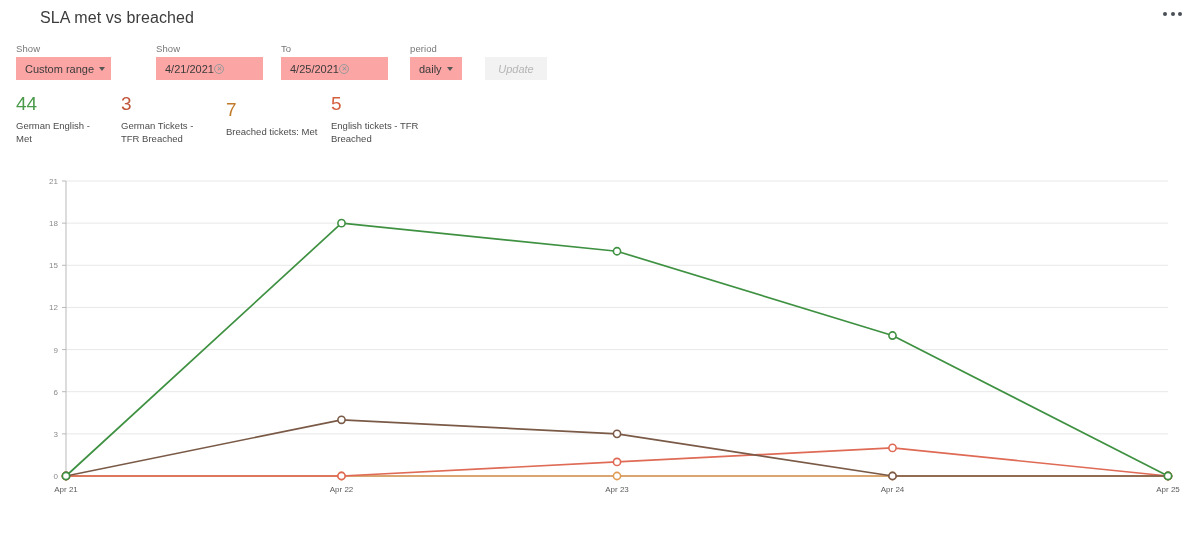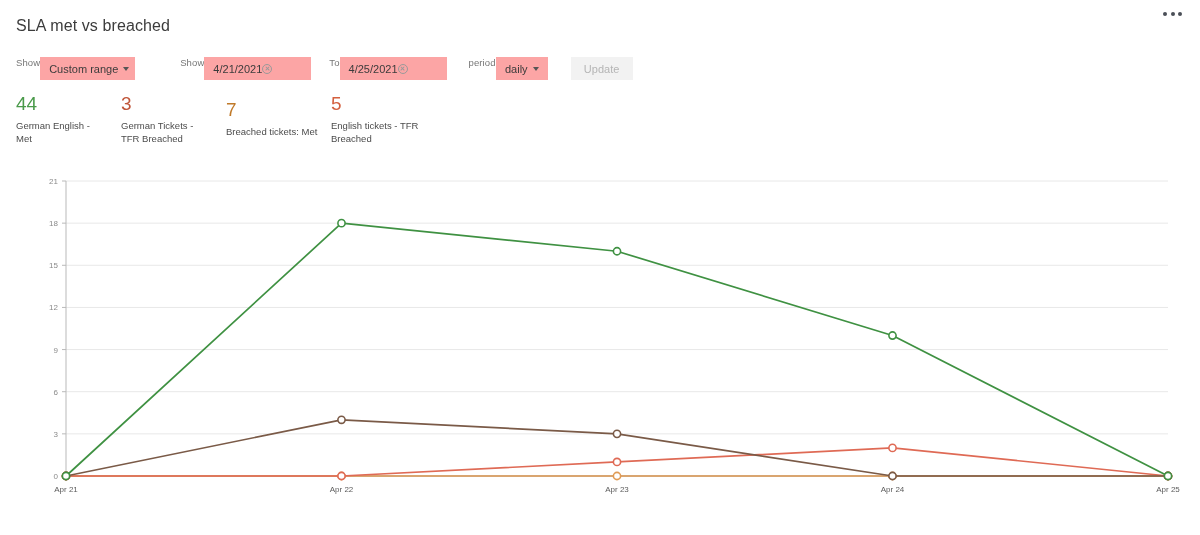--- a/index.html
+++ b/index.html
@@ -7,50 +7,50 @@
   body {
     width:1200px; height:535px;
     background:#ffffff;
     font-family:"Liberation Sans", sans-serif;
     color:#333333;
     overflow:hidden;
     position:relative;
   }
 
   
-  .header { position:relative; padding:16px 16px 0 16px; height:34px; }
+  .header { position:relative; padding:8px 16px 0 16px; height:34px;margin-left:24px; }
   .page-title {
     font-size:16px; font-weight:400; color:#3c3c3c;
     letter-spacing:.1px; line-height:20px;
   }
   .kebab {
     position:absolute; right:14px; top:6px;
     display:flex; gap:3.5px; align-items:center;
     padding:6px 4px; cursor:pointer;
   }
   .kebab i { width:4px; height:4px; border-radius:50%; background:#4a4f57; display:block; }
 
   
   .filters {
     display:flex; align-items:flex-end; gap:0;
     padding:0 16px; height:46px;
   }
-  .field { display:flex; }
+  .field { display:flex; flex-direction:column; }
   .field-label {
     font-size:9.5px; color:#767676; margin-bottom:3px;
     line-height:11px; letter-spacing:.1px;
   }
   .ctl {
     height:23px; background:#fca5a5; border:none;
     display:flex; align-items:center;
     font-size:11px; color:#3b3b3b;
     padding:0 9px; white-space:nowrap;
   }
   .sel-show { width:95px; justify-content:space-between; }
-  .sel-period { width:52px; justify-content:flex-end; }
+  .sel-period { width:52px; justify-content:flex-start; }
   .date { width:107px; }
   .caret {
     width:0; height:0; border-left:3.5px solid transparent;
     border-right:3.5px solid transparent; border-top:4px solid #555;
     margin-left:5px; flex:none;
   }
   .clear {
     width:10px; height:10px; border-radius:50%;
     border:1.2px solid #9a9a9a; position:relative; flex:none;
   }
@@ -58,20 +58,21 @@
     content:""; position:absolute; left:1.6px; top:3.4px;
     width:5px; height:1.2px; background:#9a9a9a;
   }
   .clear:before { transform:rotate(45deg); }
   .clear:after  { transform:rotate(-45deg); }
   .btn-update {
     height:23px; width:62px; background:#f2f2f2; border:none;
     color:#b5b5b5; font-size:11px; display:flex;
     align-items:center; justify-content:center;
     font-family:"Liberation Sans", sans-serif;
+    font-style:italic;
   }
   .gap-a { width:45px; } .gap-b { width:18px; }
   .gap-c { width:22px; } .gap-d { width:23px; }
 
   
   .kpis { display:flex; padding:12px 16px 0 16px;align-items:center; }
   .kpi { width:105px; }
   .kpi-value { font-size:19px; line-height:23px; font-weight:400; }
   .kpi-label {
     font-size:9.5px; color:#4c4c4c; line-height:12.5px;

